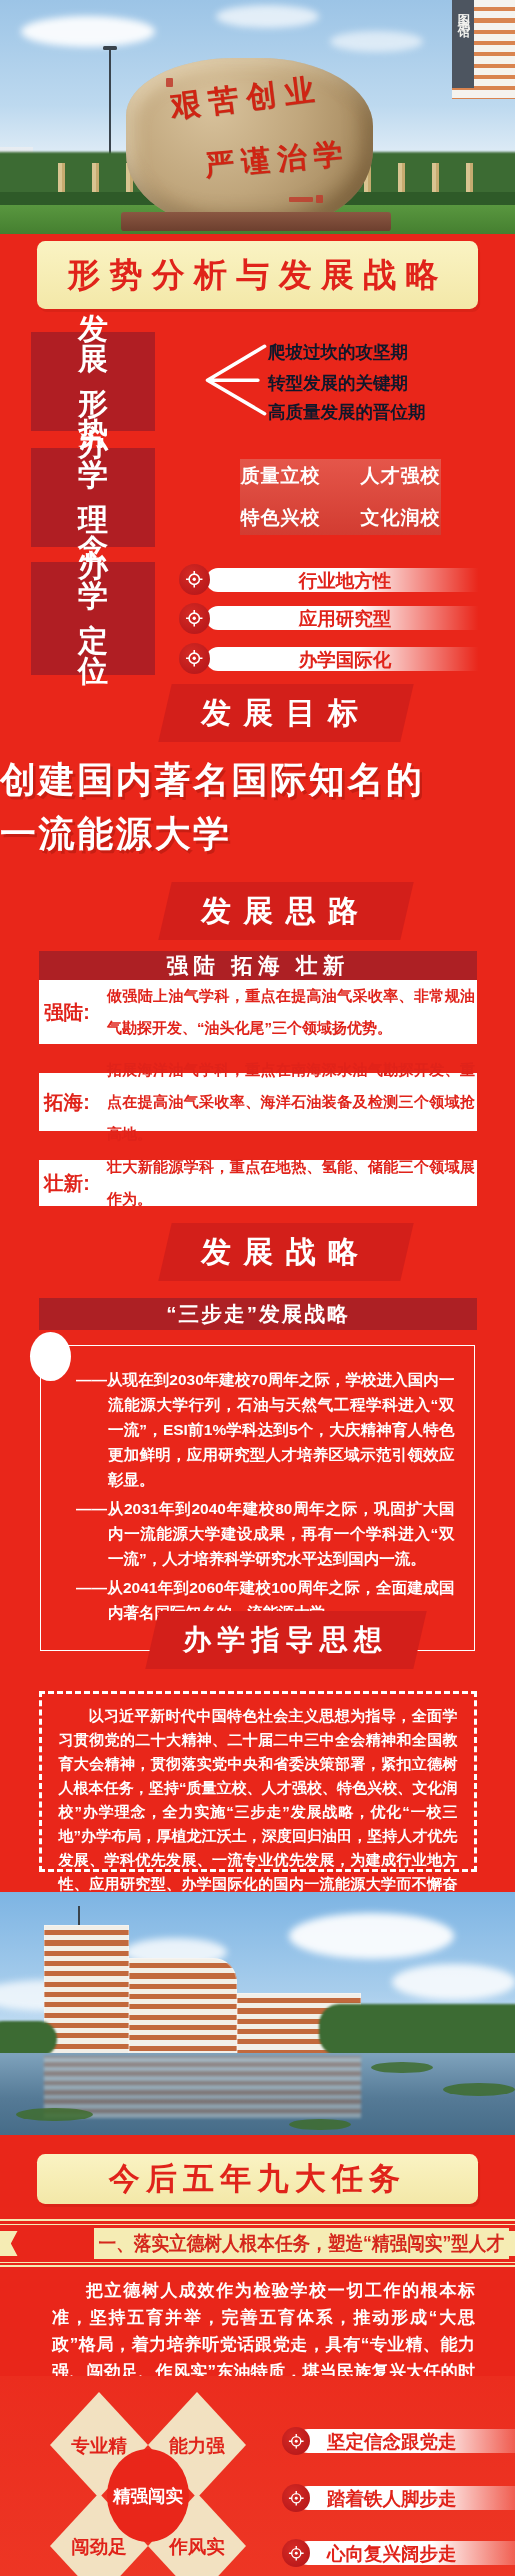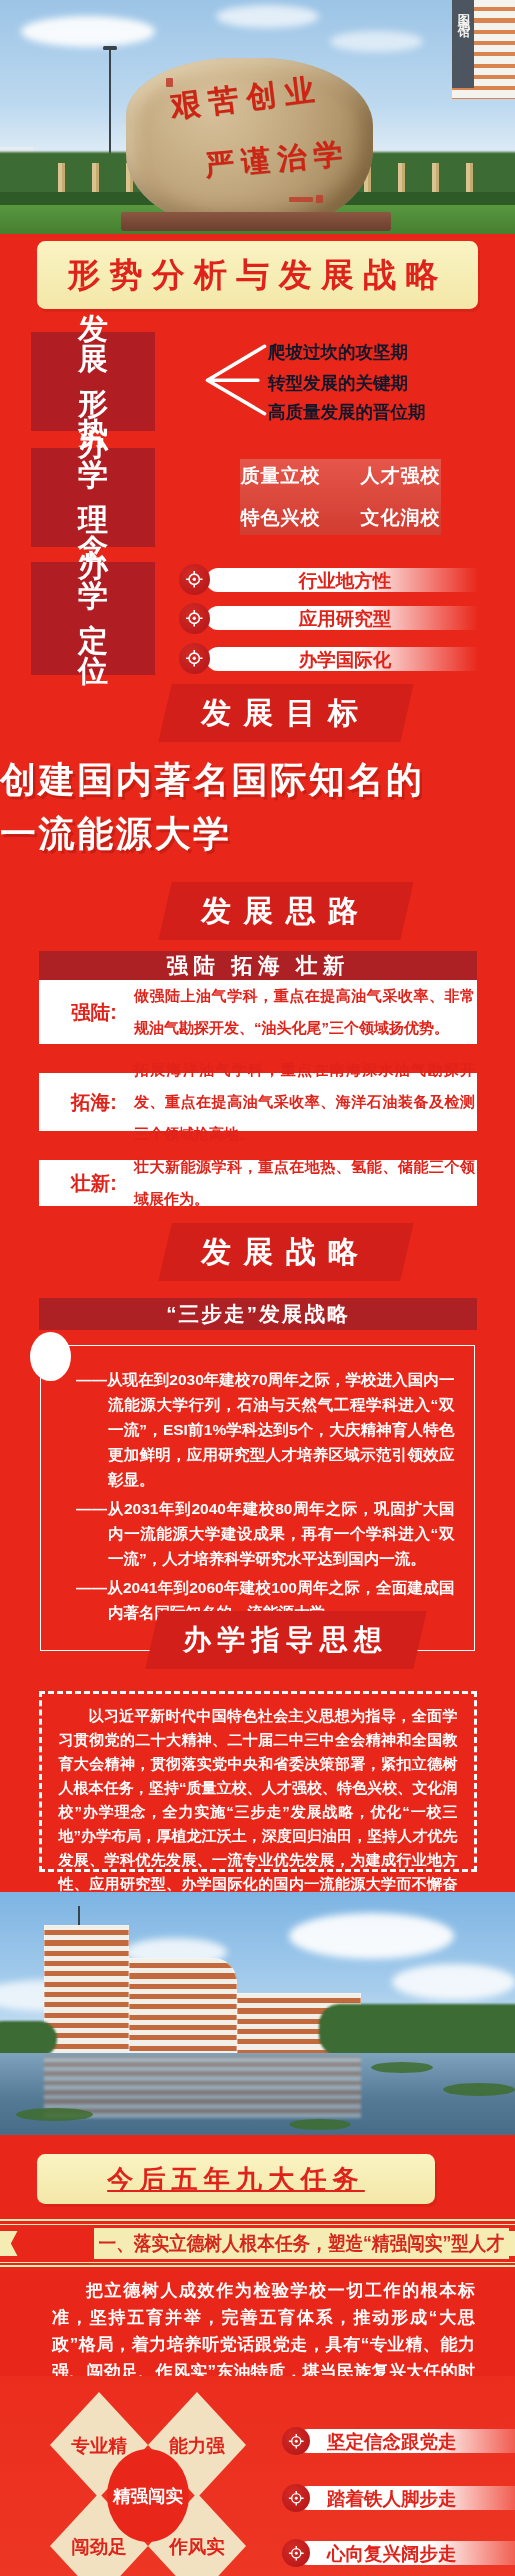--- a/index.html
+++ b/index.html
@@ -46,21 +46,21 @@
            display:flex;flex-direction:column;justify-content:center;gap:15.5px;text-align:center;font-size:19px;letter-spacing:1px;}
   .target-circle{position:absolute;border-radius:50%;background:radial-gradient(circle at 40% 35%,#d62a24,#b01418);display:flex;align-items:center;justify-content:center;z-index:3;}
   .fade-pill{position:absolute;border-radius:13.4px 0 0 13.4px;background:linear-gradient(90deg,#ffffff 0%,#ffffff 55%,rgba(255,255,255,0) 98%);
              display:flex;align-items:center;color:#e0231a;font-weight:bold;z-index:2;}
   .para-banner{position:absolute;background:#d31f1a;transform:skewX(-13deg);display:flex;align-items:center;justify-content:center;}
   .para-banner>span{transform:skewX(13deg);color:#fff;font-weight:bold;white-space:nowrap;}
   .goal-line{position:absolute;width:100%;color:#fff;font-weight:bold;
              text-shadow:2.6px 3.1px 0 rgba(150,20,10,.4);white-space:nowrap;}
   .dark-strip{position:absolute;background:#ad2024;color:#fff;font-weight:bold;display:flex;align-items:center;justify-content:center;}
   .white-row{background:#fff;display:flex;align-items:center;color:#e0231a;font-weight:bold;}
-  .row-label{flex:none;width:63px;font-size:19.6px;padding-left:32px;}
+  .row-label{flex:none;width:63px;font-size:19.6px;padding-left:5px;}
   .row-text{flex:1;font-size:15px;line-height:32px;text-align:justify;padding-right:2px;}
   .steps-box{position:absolute;border:1.5px solid #fff;padding:20.6px 19.6px 0 35px;box-sizing:border-box;}
   .steps-box p{margin:0 0 4.1px;color:#fff;font-weight:bold;font-size:15.5px;line-height:25px;text-align:justify;
                padding-left:32px;text-indent:-32px;}
   .dash-box{position:absolute;border:3.1px dashed #fff;box-sizing:border-box;padding:10.3px 16.5px;}
   .dash-box p{margin:0;color:#fff;font-weight:bold;font-size:15px;line-height:24px;text-align:justify;text-indent:2em;}
   .white-para{position:absolute;color:#fff;font-weight:bold;font-size:17px;line-height:27px;text-align:justify;text-indent:2em;}
   .thinline{position:absolute;left:0;width:515px;background:#f5ecb4;}
   .task-strip{position:absolute;background:#f5ecb4;display:flex;align-items:center;justify-content:center;}
   .task-strip>span{color:#d5271c;font-weight:bold;font-size:19.6px;white-space:nowrap;transform:scaleX(.9);}
@@ -225,21 +225,21 @@
     <div class="treeband" style="left:319px;top:112px;width:216px;height:52px;"></div>
     <div class="treeband" style="left:-15.5px;top:129px;width:72px;height:36px;"></div>
     <div class="water" style="left:0;top:161px;width:515px;height:82px;"></div>
     <div class="reflect" style="left:44px;top:164px;width:317px;height:62px;"></div>
     <span class="pad" style="left:371px;top:170px;width:62px;height:11.3px;"></span>
     <span class="pad" style="left:443px;top:191px;width:72px;height:13.4px;"></span>
     <span class="pad" style="left:15.5px;top:216px;width:77px;height:13.4px;"></span>
     <span class="pad" style="left:289px;top:227px;width:62px;height:11.3px;"></span>
   </div>
 
-  <div class="cream-banner" style="left:37px;top:2154px;width:398px;height:50px;font-size:26px;letter-spacing:6.2px;text-decoration:underline;">
+  <div class="cream-banner" style="left:37px;top:2154px;width:441px;height:50px;font-size:31px;letter-spacing:6.2px;">
     <span>今后五年九大任务</span>
   </div>
 
   <div class="thinline" style="top:2219px;height:2.1px;"></div>
   <div class="thinline" style="top:2224px;height:1px;"></div>
   <div class="ribbon ribbon-l" style="left:0;top:2231px;width:17.5px;height:25px;"></div>
   <div class="ribbon ribbon-r" style="left:498px;top:2231px;width:17.5px;height:25px;"></div>
   <div class="task-strip" style="left:50px;top:2228px;width:415px;height:31px;margin-left:44px;">
     <span>一、落实立德树人根本任务，塑造“精强闯实”型人才</span>
   </div>

